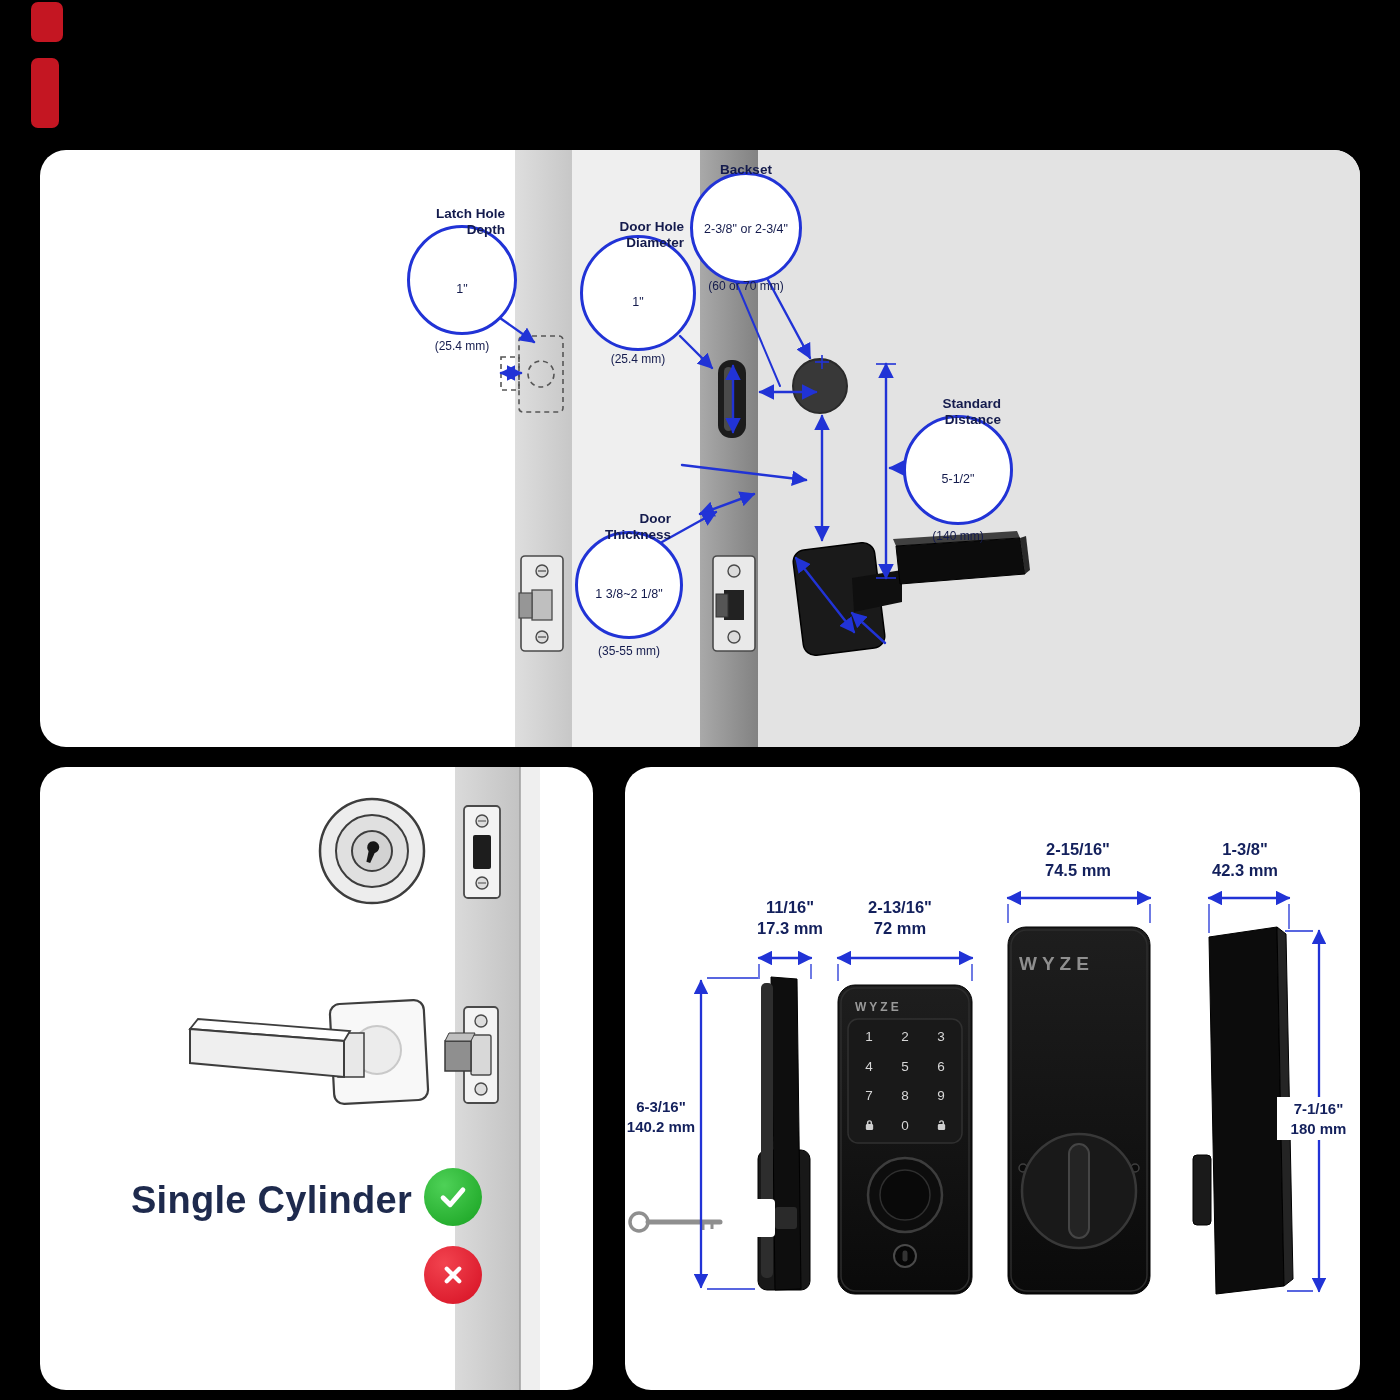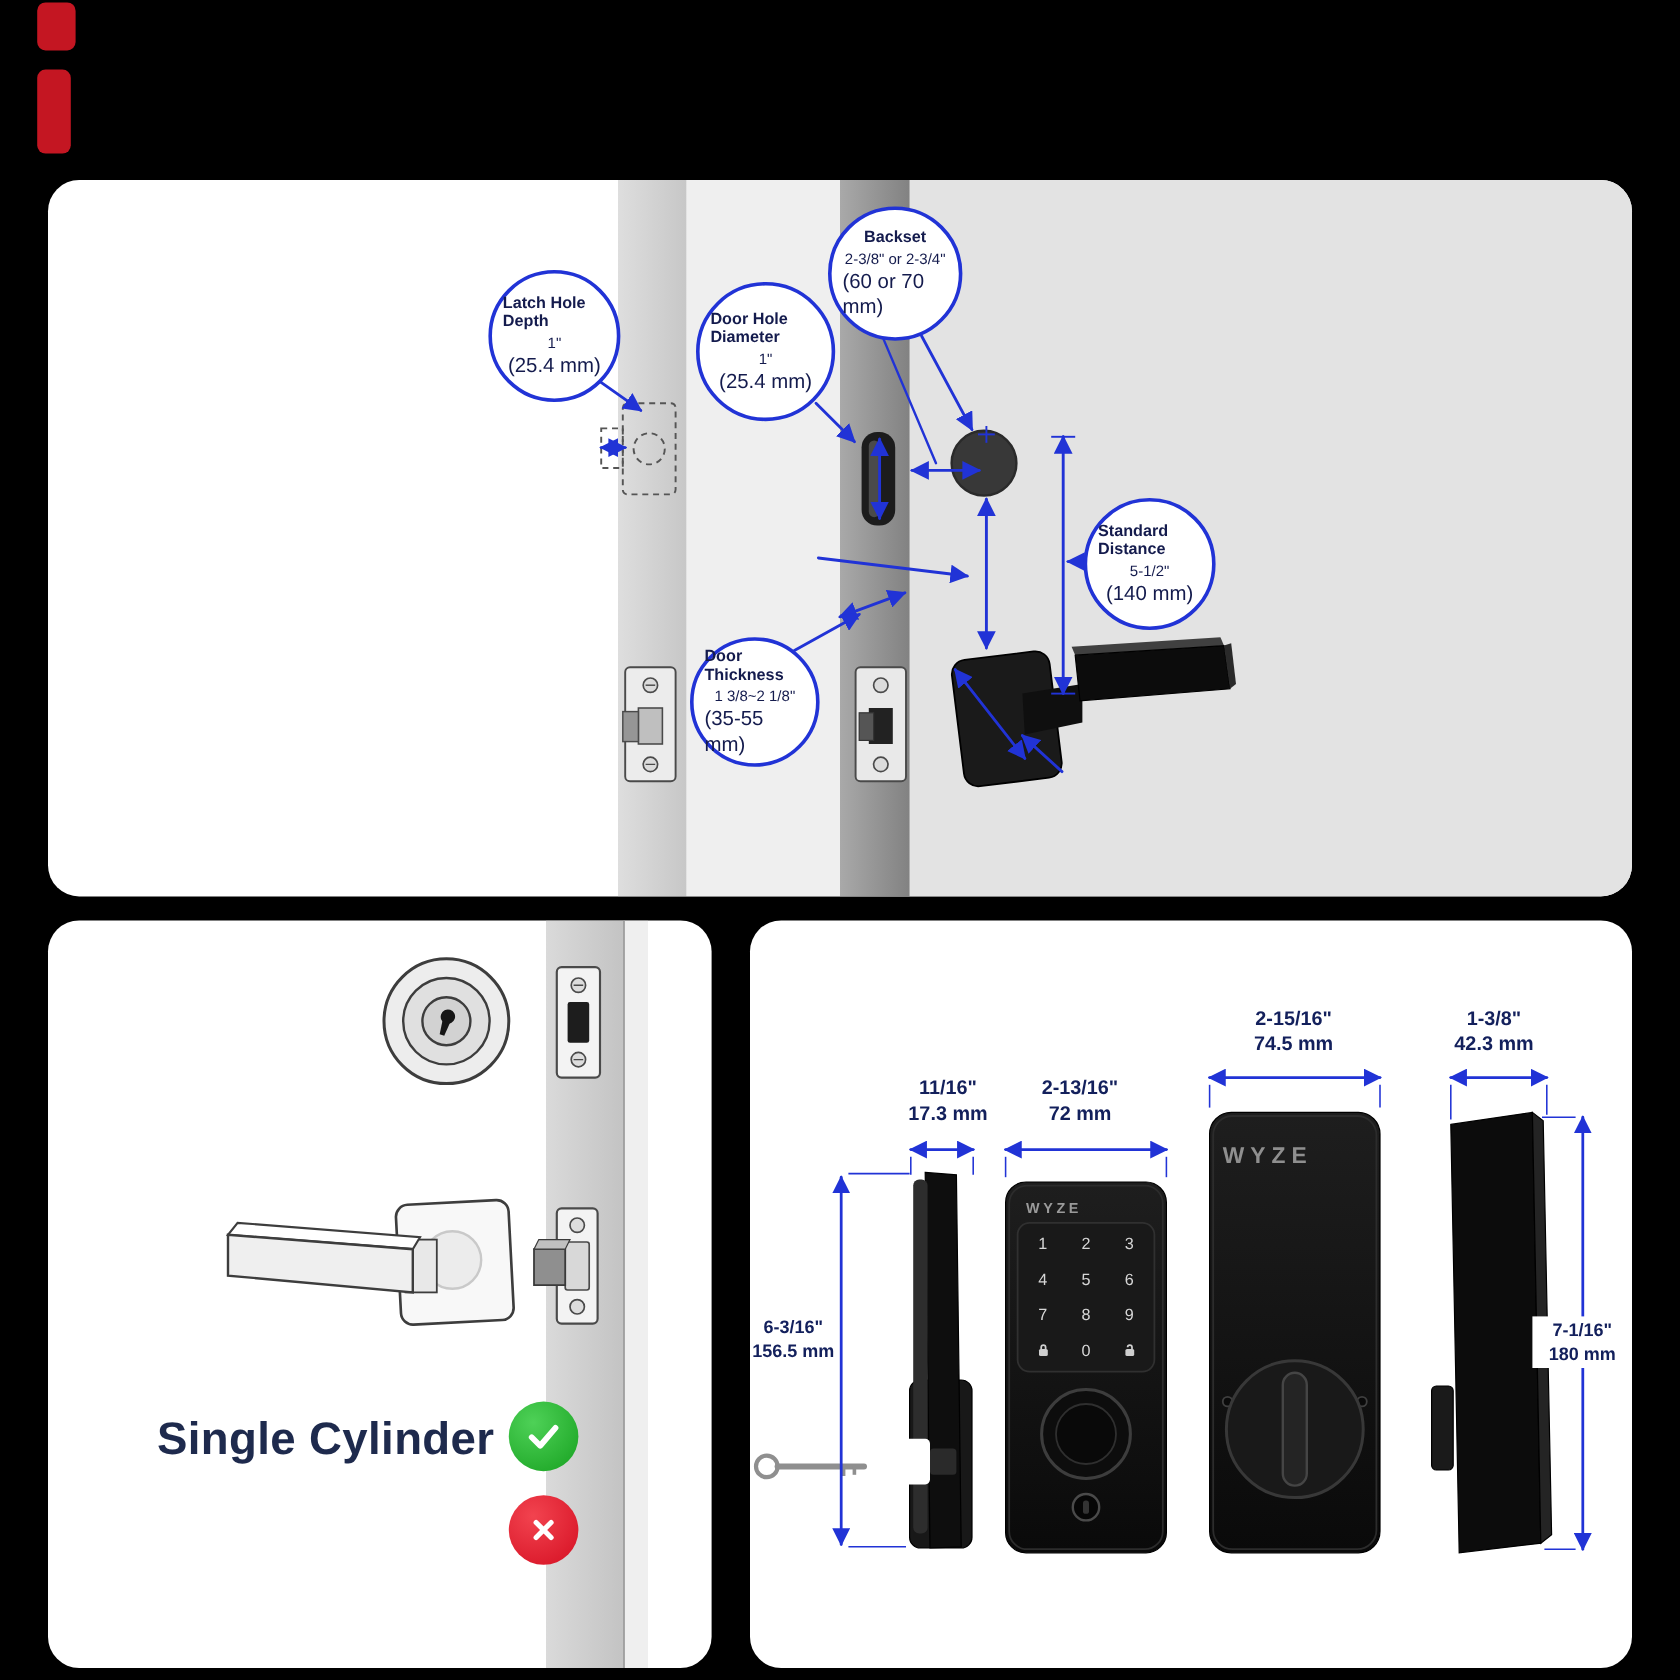--- a/index.html
+++ b/index.html
@@ -12,24 +12,24 @@
 
   .panel { position:absolute; background:#fff; border-radius:26px; overflow:hidden; }
   #panel-top { left:40px; top:150px; width:1320px; height:597px; }
   #panel-bl  { left:40px; top:767px; width:553px;  height:623px; }
   #panel-br  { left:625px; top:767px; width:735px; height:623px; }
   .panel > svg { position:absolute; left:0; top:0; z-index:1; }
 
   
   .callout { position:absolute; border:3px solid #2133d6; border-radius:50%; background:#fff;
              display:flex; flex-direction:column; align-items:center; justify-content:center;
-             text-align:left; padding:6px 9px; z-index:2; }
+             text-align:right; padding:6px 9px; z-index:2;gap:42px; }
   .c-title { font-weight:bold; font-size:13.5px; color:#141b4d; line-height:1.15; }
   .c-val   { font-size:12.5px; color:#141b4d; line-height:1.2; margin-top:3px; }
-  .c-met   { font-size:17px; color:#141b4d; line-height:1.25; }
+  .c-met   { font-size:12px; color:#141b4d; line-height:1.25; }
 
   
   .opt-label { position:absolute; left:0; width:372px; text-align:right; font-size:38px;
                font-weight:bold; color:#1e2a4d; z-index:2; letter-spacing:0.3px; }
   .badge { position:absolute; width:58px; height:58px; border-radius:50%;
            display:flex; align-items:center; justify-content:center; z-index:2; }
   .badge.green { background:radial-gradient(circle at 35% 30%, #4ed157, #17a120); }
   .badge.red   { background:radial-gradient(circle at 35% 30%, #f2434f, #d50f22); }
 
   
@@ -317,21 +317,21 @@
     <div class="dim" style="left:398px;top:72px;width:110px">
       <span>2-15/16"</span>
       <span>74.5 mm</span>
     </div>
     <div class="dim" style="left:570px;top:72px;width:100px">
       <span>1-3/8"</span>
       <span>42.3 mm</span>
     </div>
     <div class="dim side" style="left:0px;top:330px;width:72px">
       <span>6-3/16"</span>
-      <span>156.5 mm</span>
+      <span>140.2 mm</span>
     </div>
     <div class="dim side bgw" style="left:652px;top:330px;width:83px">
       <span>7-1/16"</span>
       <span>180 mm</span>
     </div>
 
     <div class="brand brand-front">WYZE</div>
     <div class="brand brand-back">WYZE</div>
 
     <div class="keypad">

